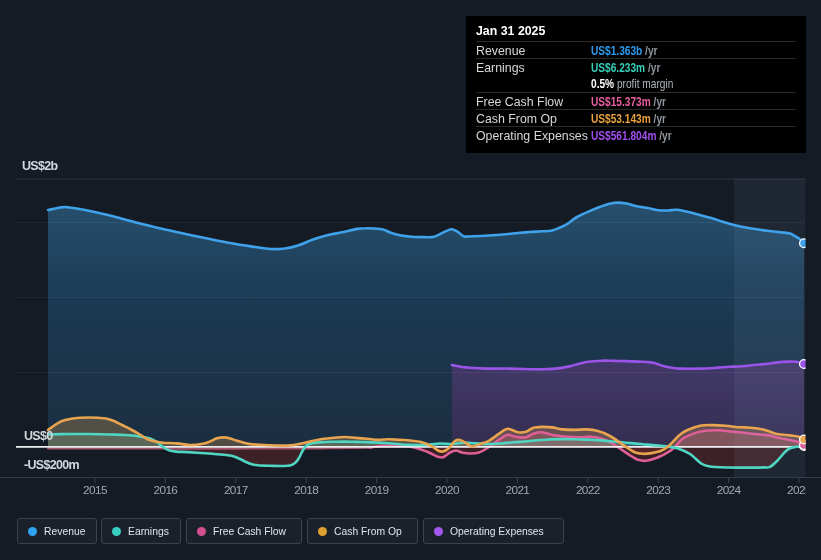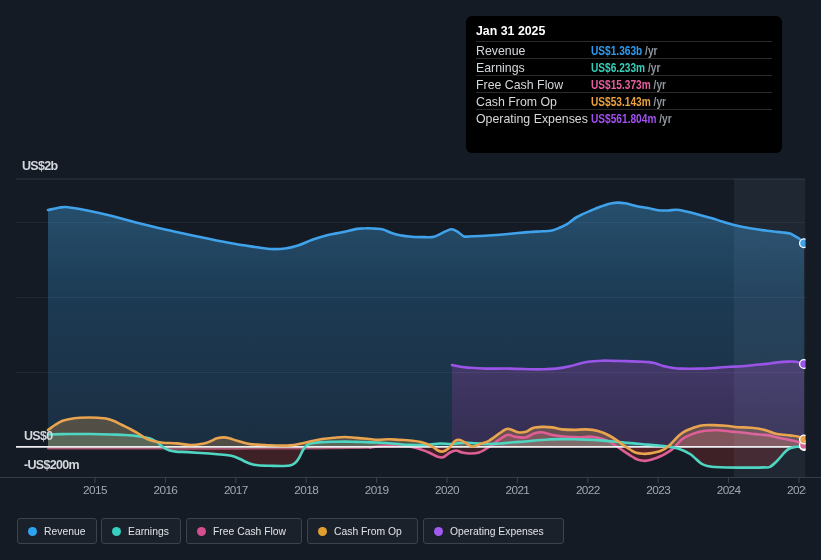--- a/index.html
+++ b/index.html
@@ -1,22 +1,22 @@
 <!DOCTYPE html>
 <html><head><meta charset="utf-8">
 <style>
 * { margin:0; padding:0; box-sizing:border-box; }
 html,body { width:821px; height:560px; background:#151b25; overflow:hidden;
   font-family:"Liberation Sans", sans-serif; }
 #page { position:relative; width:821px; height:560px; }
 svg { position:absolute; left:0; top:0; }
 .ylab { fill:#d4d8dd; font-size:12.5px; font-weight:700; letter-spacing:-0.7px; font-family:"Liberation Sans",sans-serif; }
 .ax { fill:#a0a8b2; font-size:11.8px; letter-spacing:-0.6px; font-family:"Liberation Sans",sans-serif; }
-#tip { position:absolute; left:466px; top:16px; width:316px; height:137px; background:#000;
-  border-radius:6px; padding:3px 10px 0 10px; }
+#tip { position:absolute; left:466px; top:16px; width:340px; height:137px; background:#000;
+  border-radius:0; padding:3px 10px 0 10px; }
 .trow { display:flex; justify-content:flex-start; align-items:center; height:17px; }
 .trow.title { height:22px; }
 .trow.sep { border-top:1px solid #2b2b2b; }
 .tl { color:#d5d8db; font-size:13px; width:115px; flex:none; white-space:nowrap; transform:scaleX(0.95); transform-origin:0 50%; }
 .tl.b { color:#fff; font-weight:700; }
 .tv { font-size:13px; flex:1; text-align:left; white-space:nowrap; transform:scaleX(0.78); transform-origin:0 50%; }
 .tv b { font-weight:700; }
 .yr { color:#8f969e; font-weight:700; }
 .pm { color:#aeb4ba; }
 #legend { position:absolute; left:0; top:518px; width:821px; height:27px; }
@@ -119,20 +119,24 @@
         <span class="tl b">Jan 31 2025</span>
       </div>
 <div class="trow sep">
         <span class="tl">Revenue</span>
         <span class="tv"><b style="color:#2d9cf0">US$1.363b</b><span class="yr"> /yr</span></span>
       </div>
 <div class="trow sep">
         <span class="tl">Earnings</span>
         <span class="tv"><b style="color:#35d0ba">US$6.233m</b><span class="yr"> /yr</span></span>
       </div>
+<div class="trow">
+        <span class="tl"></span>
+        <span class="tv"><b style="color:#fff">0.5%</b><span class="pm"> profit margin</span></span>
+      </div>
 <div class="trow sep">
         <span class="tl">Free Cash Flow</span>
         <span class="tv"><b style="color:#e75fa0">US$15.373m</b><span class="yr"> /yr</span></span>
       </div>
 <div class="trow sep">
         <span class="tl">Cash From Op</span>
         <span class="tv"><b style="color:#eba23f">US$53.143m</b><span class="yr"> /yr</span></span>
       </div>
 <div class="trow sep">
         <span class="tl">Operating Expenses</span>

